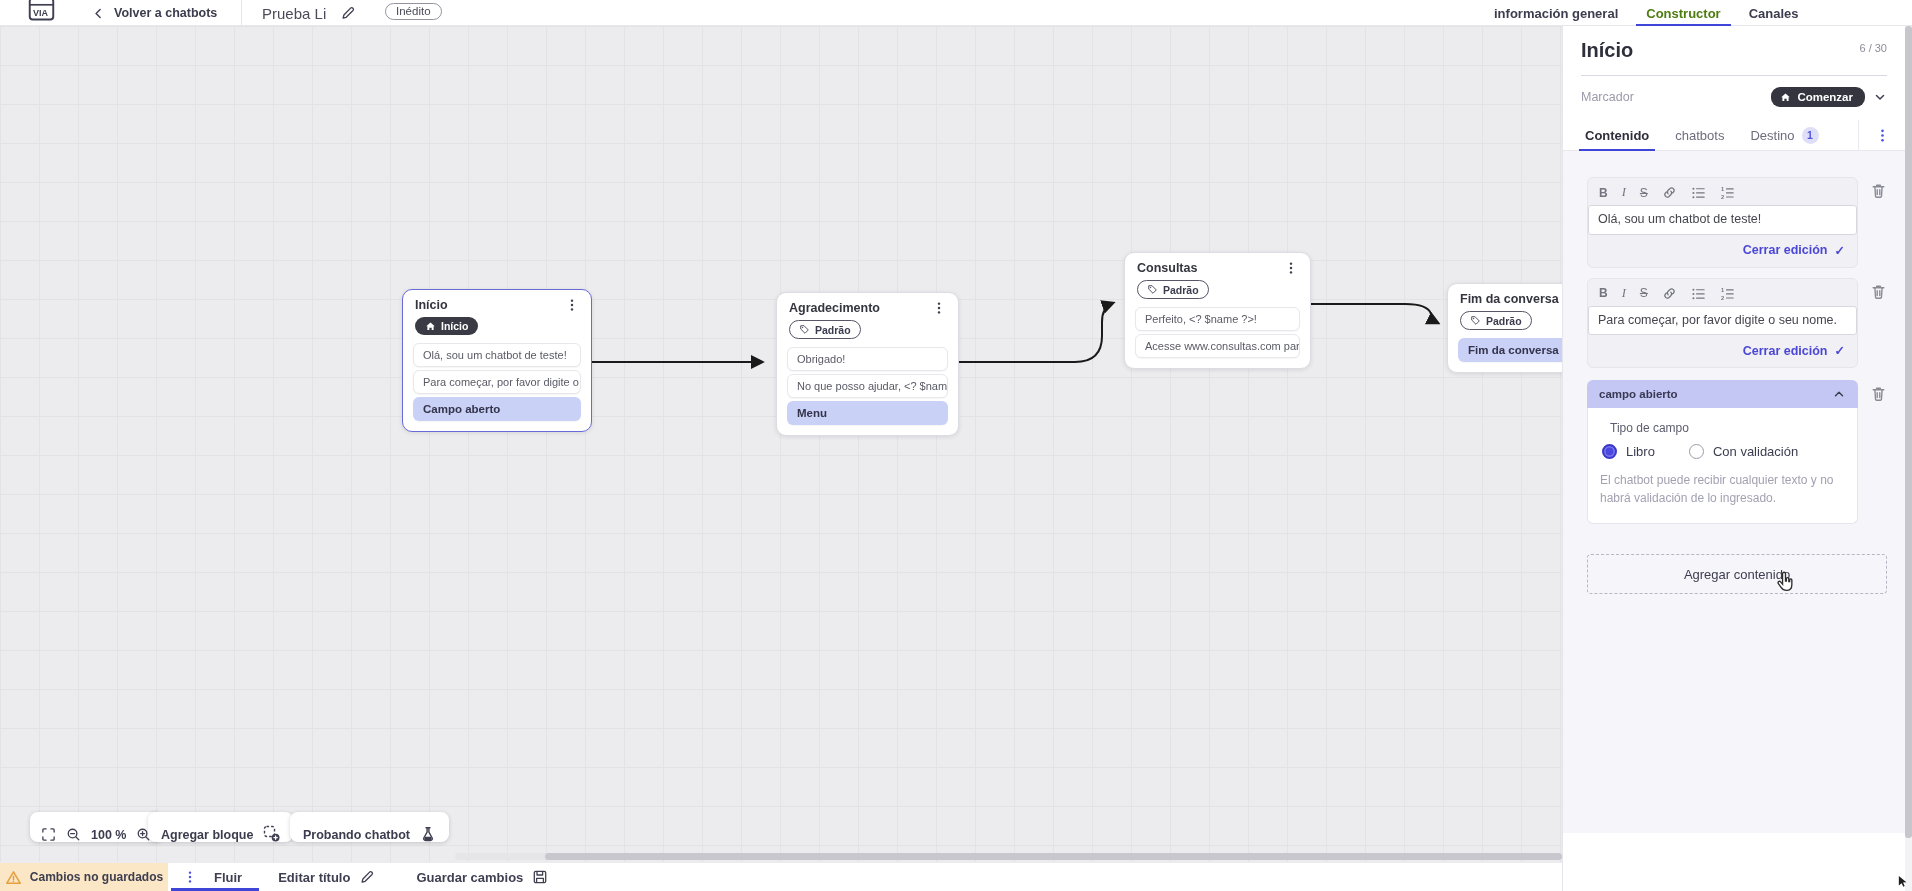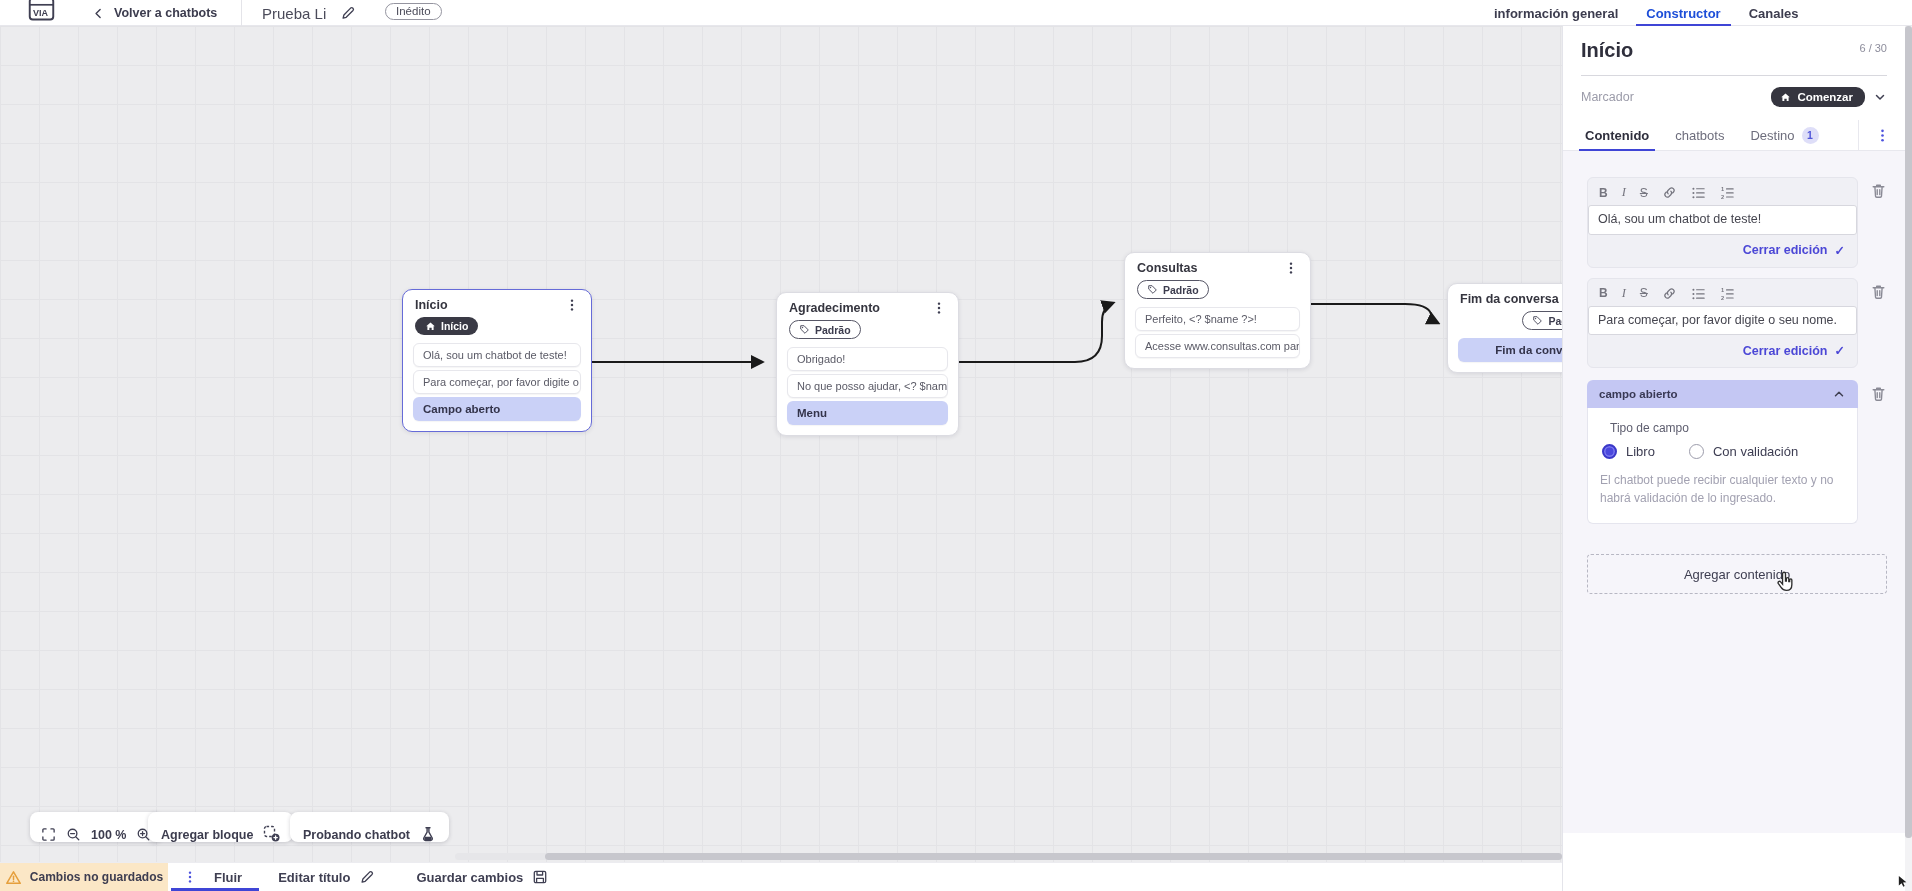--- a/index.html
+++ b/index.html
@@ -12,21 +12,21 @@
   
   .topbar { position:absolute; left:0; top:0; width:1912px; height:26px; background:#fff; border-bottom:1px solid #e7e7ec; z-index:6; }
   .logo { position:absolute; left:28px; top:-3px; }
   .back-btn { position:absolute; left:92px; top:0; height:26px; display:flex; align-items:center; gap:9px; font-size:12.5px; font-weight:700; color:#3c3c4e; cursor:pointer; }
   .tb-divider { position:absolute; left:241px; top:0; width:1px; height:26px; background:#e4e4e9; }
   .bot-title { position:absolute; left:262px; top:0; height:26px; display:flex; align-items:center; font-size:15px; color:#4b4b5a; }
   .pencil-btn { position:absolute; left:340px; top:5px; color:#3f3f52; cursor:pointer; }
   .badge-inedito { position:absolute; left:385px; top:3px; border:1px solid #94949f; border-radius:10px; padding:1px 10px 2px; font-size:11.5px; color:#4c4c5a; }
   .nav { position:absolute; left:1480px; top:0; height:26px; display:flex; align-items:stretch; }
   .nav-tab { padding:0 14px; font-size:13px; font-weight:700; color:#3c3c4e; display:flex; align-items:center; position:relative; cursor:pointer; }
-  .nav-tab.active { color:#1d4ed8; }
+  .nav-tab.active { color:#4d7c0f; }
   .nav-tab.active::after { content:""; position:absolute; left:4px; right:4px; bottom:0; height:2.5px; background:#3f45d6; }
 
   
   .canvas { position:absolute; left:0; top:26px; width:1562px; height:836px; overflow:hidden;
     background-color:#ececee;
     background-image:linear-gradient(#e3e3e6 1px, transparent 1px), linear-gradient(90deg,#e3e3e6 1px, transparent 1px);
     background-size:39px 39px; }
   .connectors { position:absolute; left:0; top:0; }
 
   .node { position:absolute; background:#fff; border:1px solid #dcdce2; border-radius:10px; box-shadow:0 1px 4px rgba(50,50,70,.12); cursor:pointer; }
@@ -325,21 +325,21 @@
             </svg>
           </span>
         <span>Padrão</span>
       </span>
       <div class="node-rows">
         <div class="nrow">Perfeito, &lt;? $name ?&gt;!</div>
         <div class="nrow">Acesse www.consultas.com par...</div>
       </div>
     </div>
 
-    <div class="node" style="left:1447px; top:257px; width:160px;text-align:right;">
+    <div class="node" style="left:1447px; top:257px; width:160px;">
       <div class="node-head">
         <span class="node-title">Fim da conversa</span>
       </div>
       <span class="badge-outline">
         <span>
             <svg width="11" height="11" class="ic">
               <use href="#sym-tag"></use>
             </svg>
           </span>
         <span>Padrão</span>

